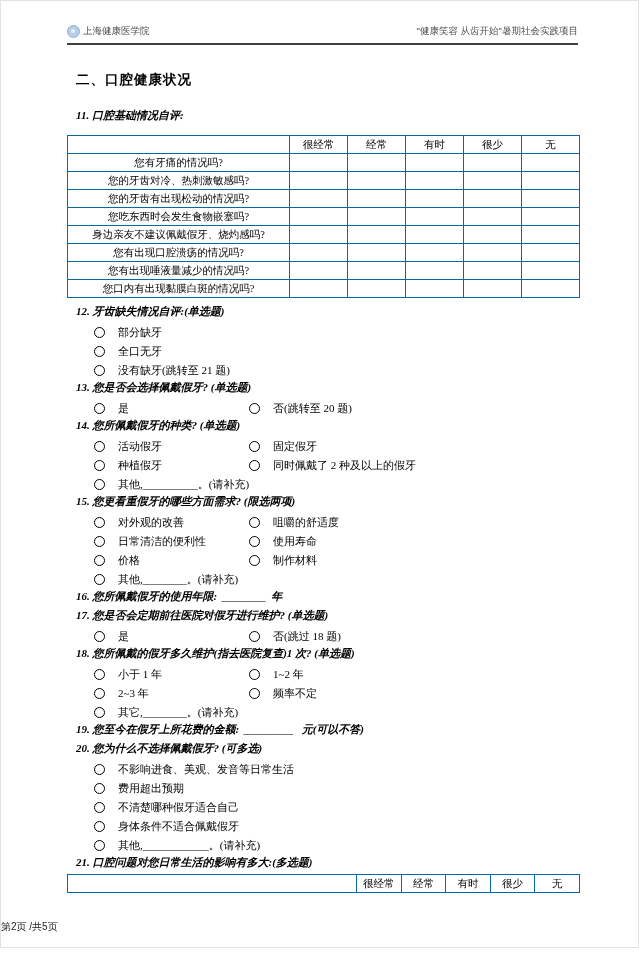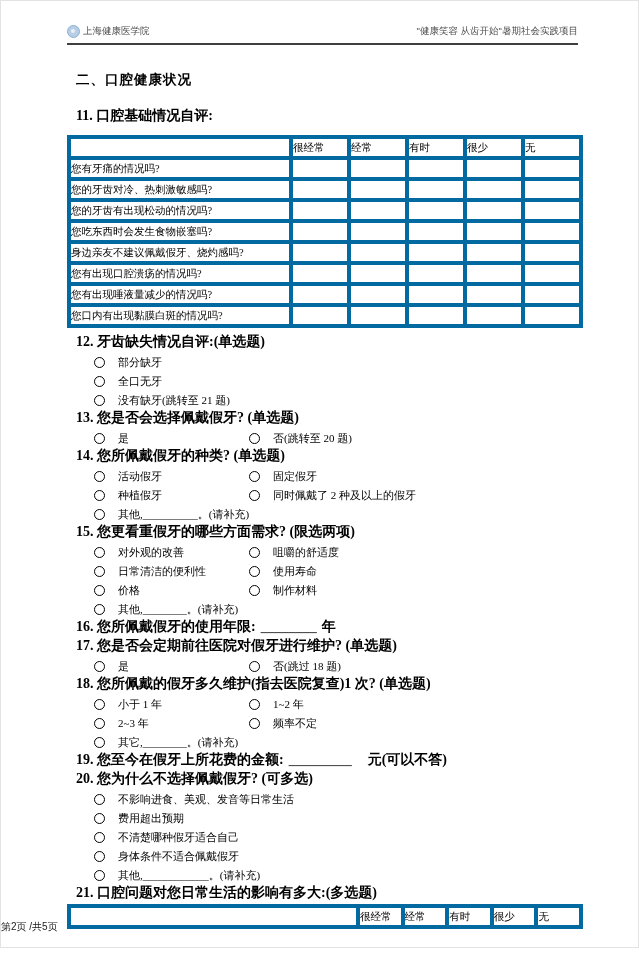--- a/index.html
+++ b/index.html
@@ -21,41 +21,41 @@
     width:11px; height:11px; border-radius:50%; flex:none;
     background:#b7cee6; border:1px solid #8fb0d2; margin-right:3px; position:relative;
   }
   .logo::after {
     content:""; position:absolute; left:2.5px; top:2.5px; width:4px; height:4px;
     background:#eaf1f9; border-radius:50%;
   }
   
   .content { position:absolute; top:62px; left:66px; right:61px; }
   .sec-title { font-size:13.5px; font-weight:bold; margin:8px 0 0 9px; letter-spacing:1px; }
-  .q-label  { font-size:14px; font-weight:bold; line-height:19px; margin-left:9px; }
+  .q-label  { font-size:11px; font-weight:bold; line-height:19px; margin-left:9px;font-style:italic; }
   .q11l { margin-top:17px; }
   
   table.grid { border-collapse:collapse; table-layout:fixed; width:512px; border:1.5px solid #000; }
   table.grid td {
-    border:4px solid #0369a1; height:17px; line-height:17px; padding:0;
-    font-size:10.5px; text-align:left; overflow:hidden;
+    border:1px solid #0369a1; height:17px; line-height:17px; padding:0;
+    font-size:10.5px; text-align:center; overflow:hidden;
   }
   .q11t { margin-top:10px; margin-bottom:4px; }
   .q21t { margin-top:2px; }
   
   .opts { margin-left:27px; }
   .opt-row { display:flex; align-items:flex-end; height:19px; }
   .opt { display:flex; align-items:center; font-size:11px; }
   .opt.c1 { width:155px; flex:none; }
   .radio {
     width:9px; height:9px; border:1.2px solid #000; border-radius:50%;
     margin-right:13px; flex:none; background:#fff;
   }
   .blank { color:#444; letter-spacing:0; margin:0 5px; font-weight:bold; }
-  .blank.tight { margin-right:16px; }
+  .blank.tight { margin-right:8px; }
   
   .footer {
     position:absolute; left:0; right:0; bottom:13px; text-align:left;
     font-size:10px; color:#1a1a1a;
     font-family:"Liberation Sans","DejaVu Sans",sans-serif;
   }
 </style>
 </head>
 <body>
 

